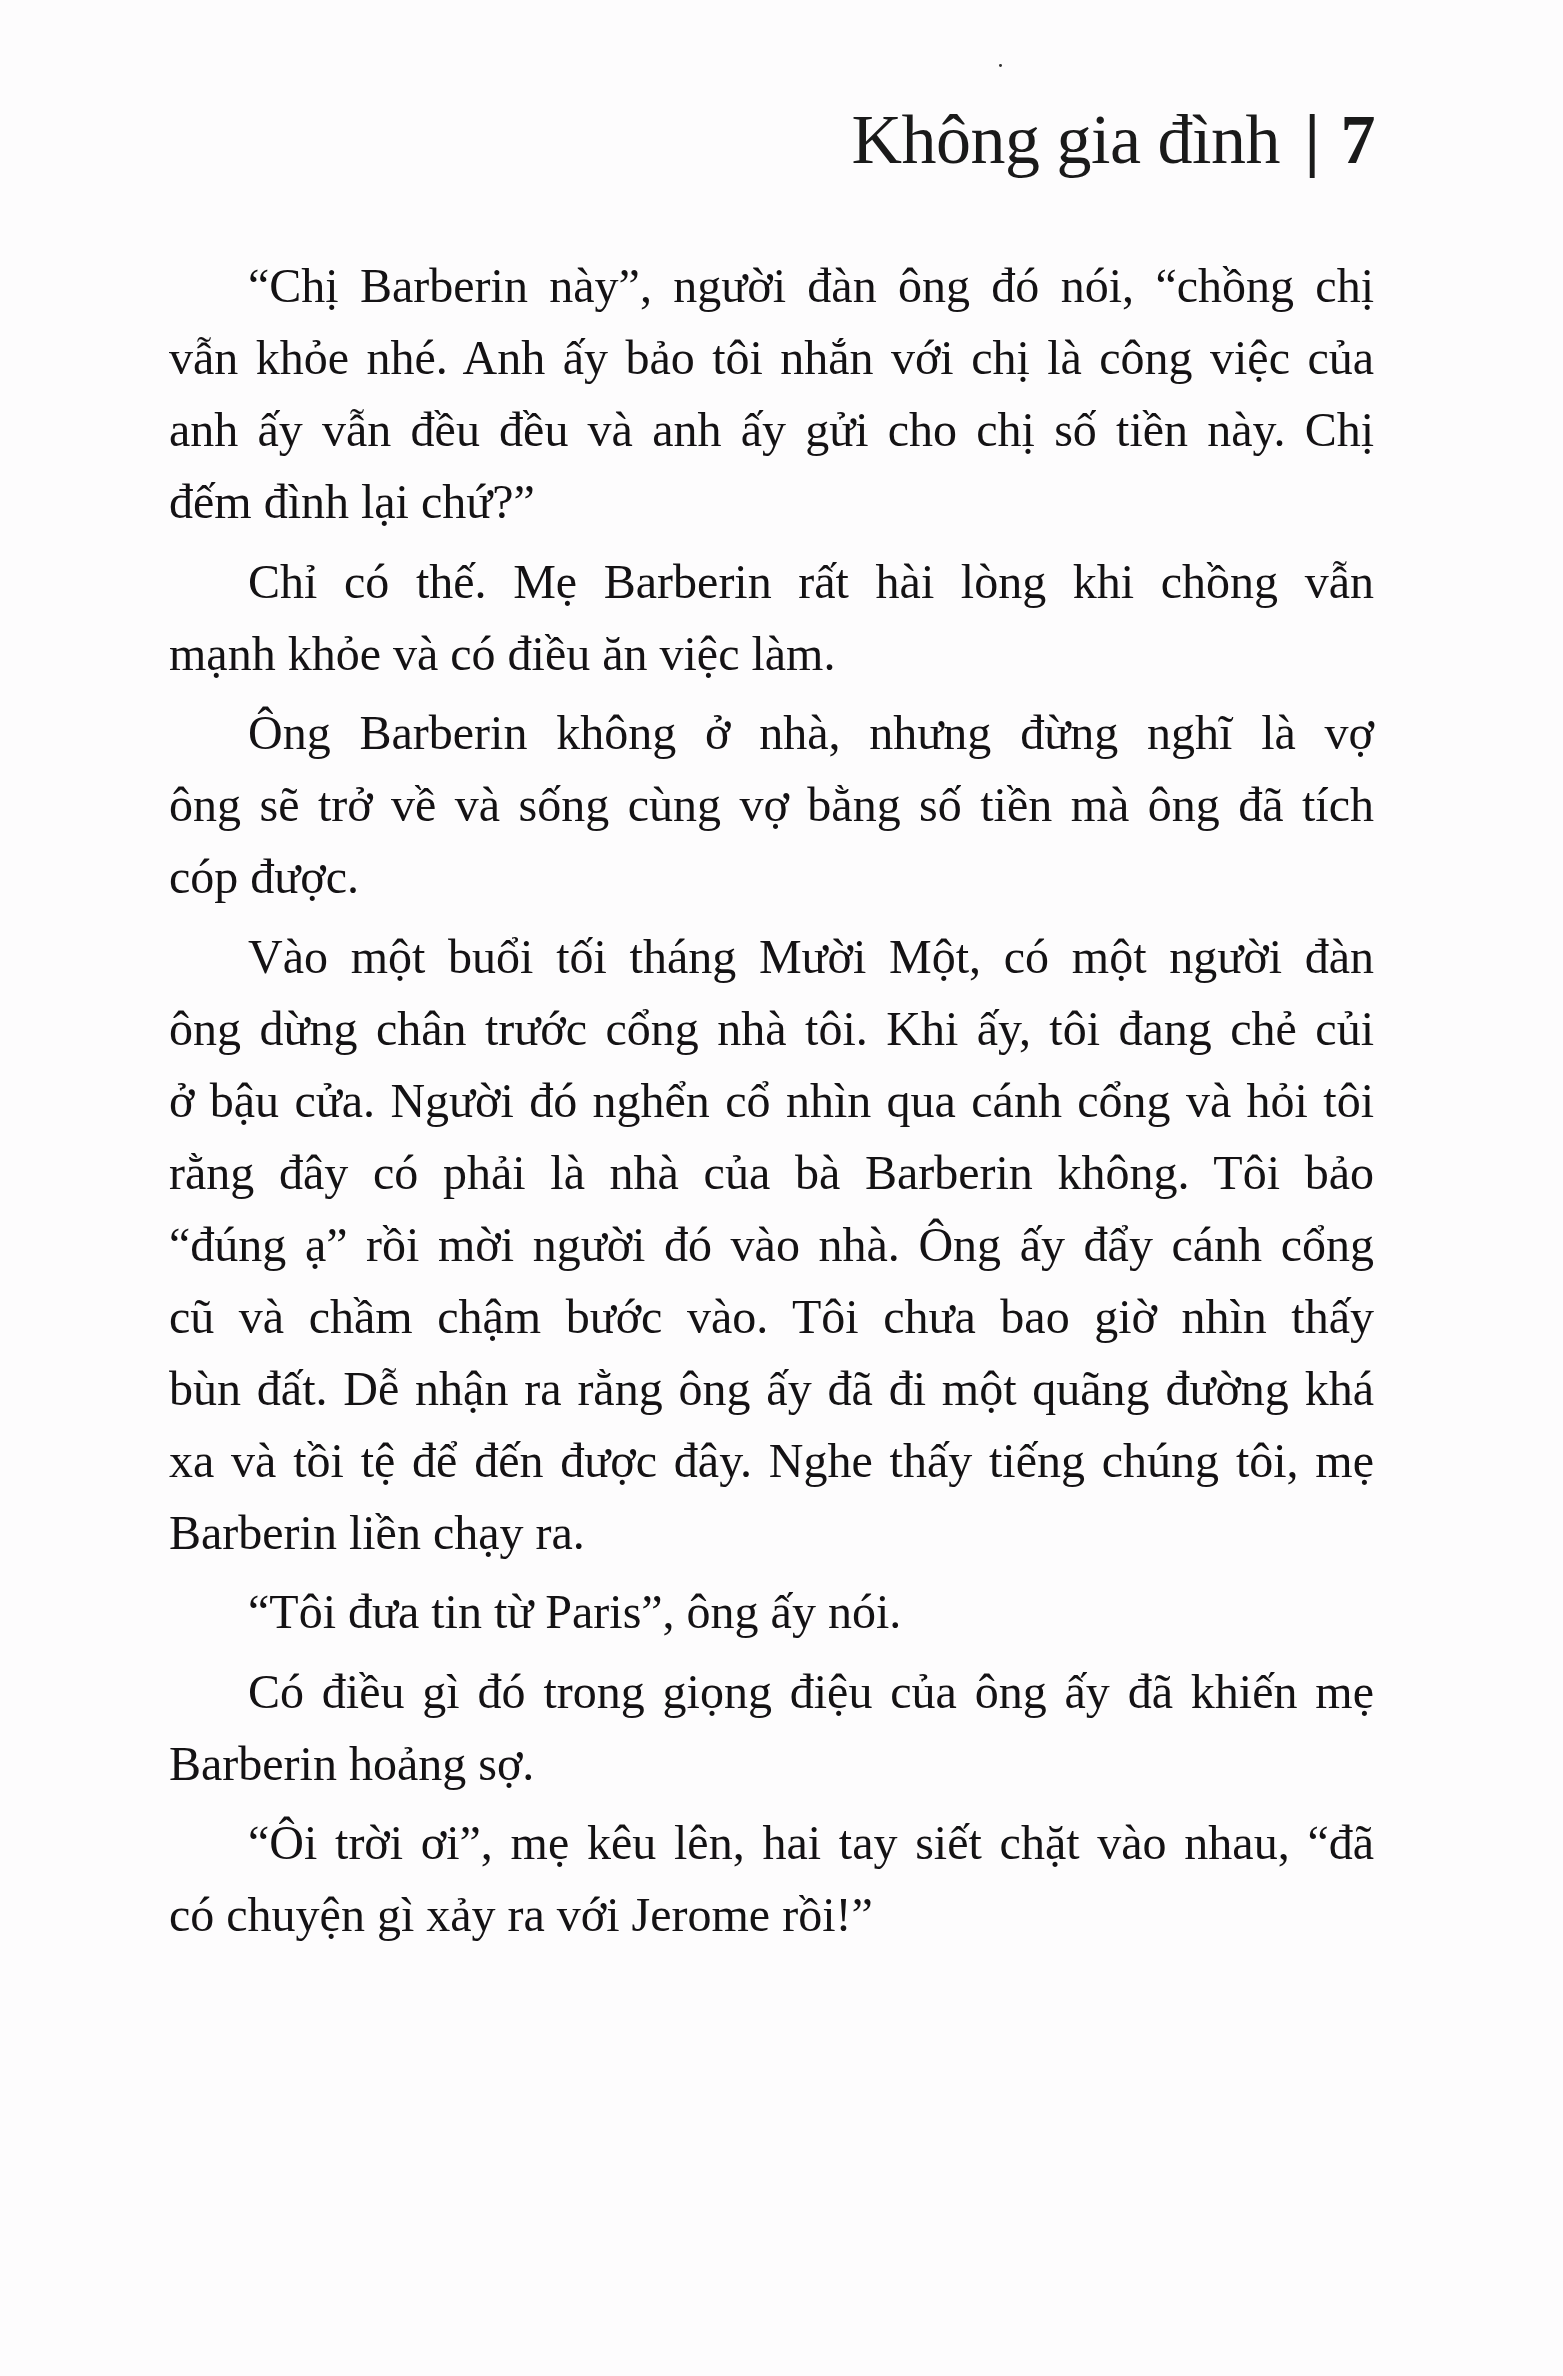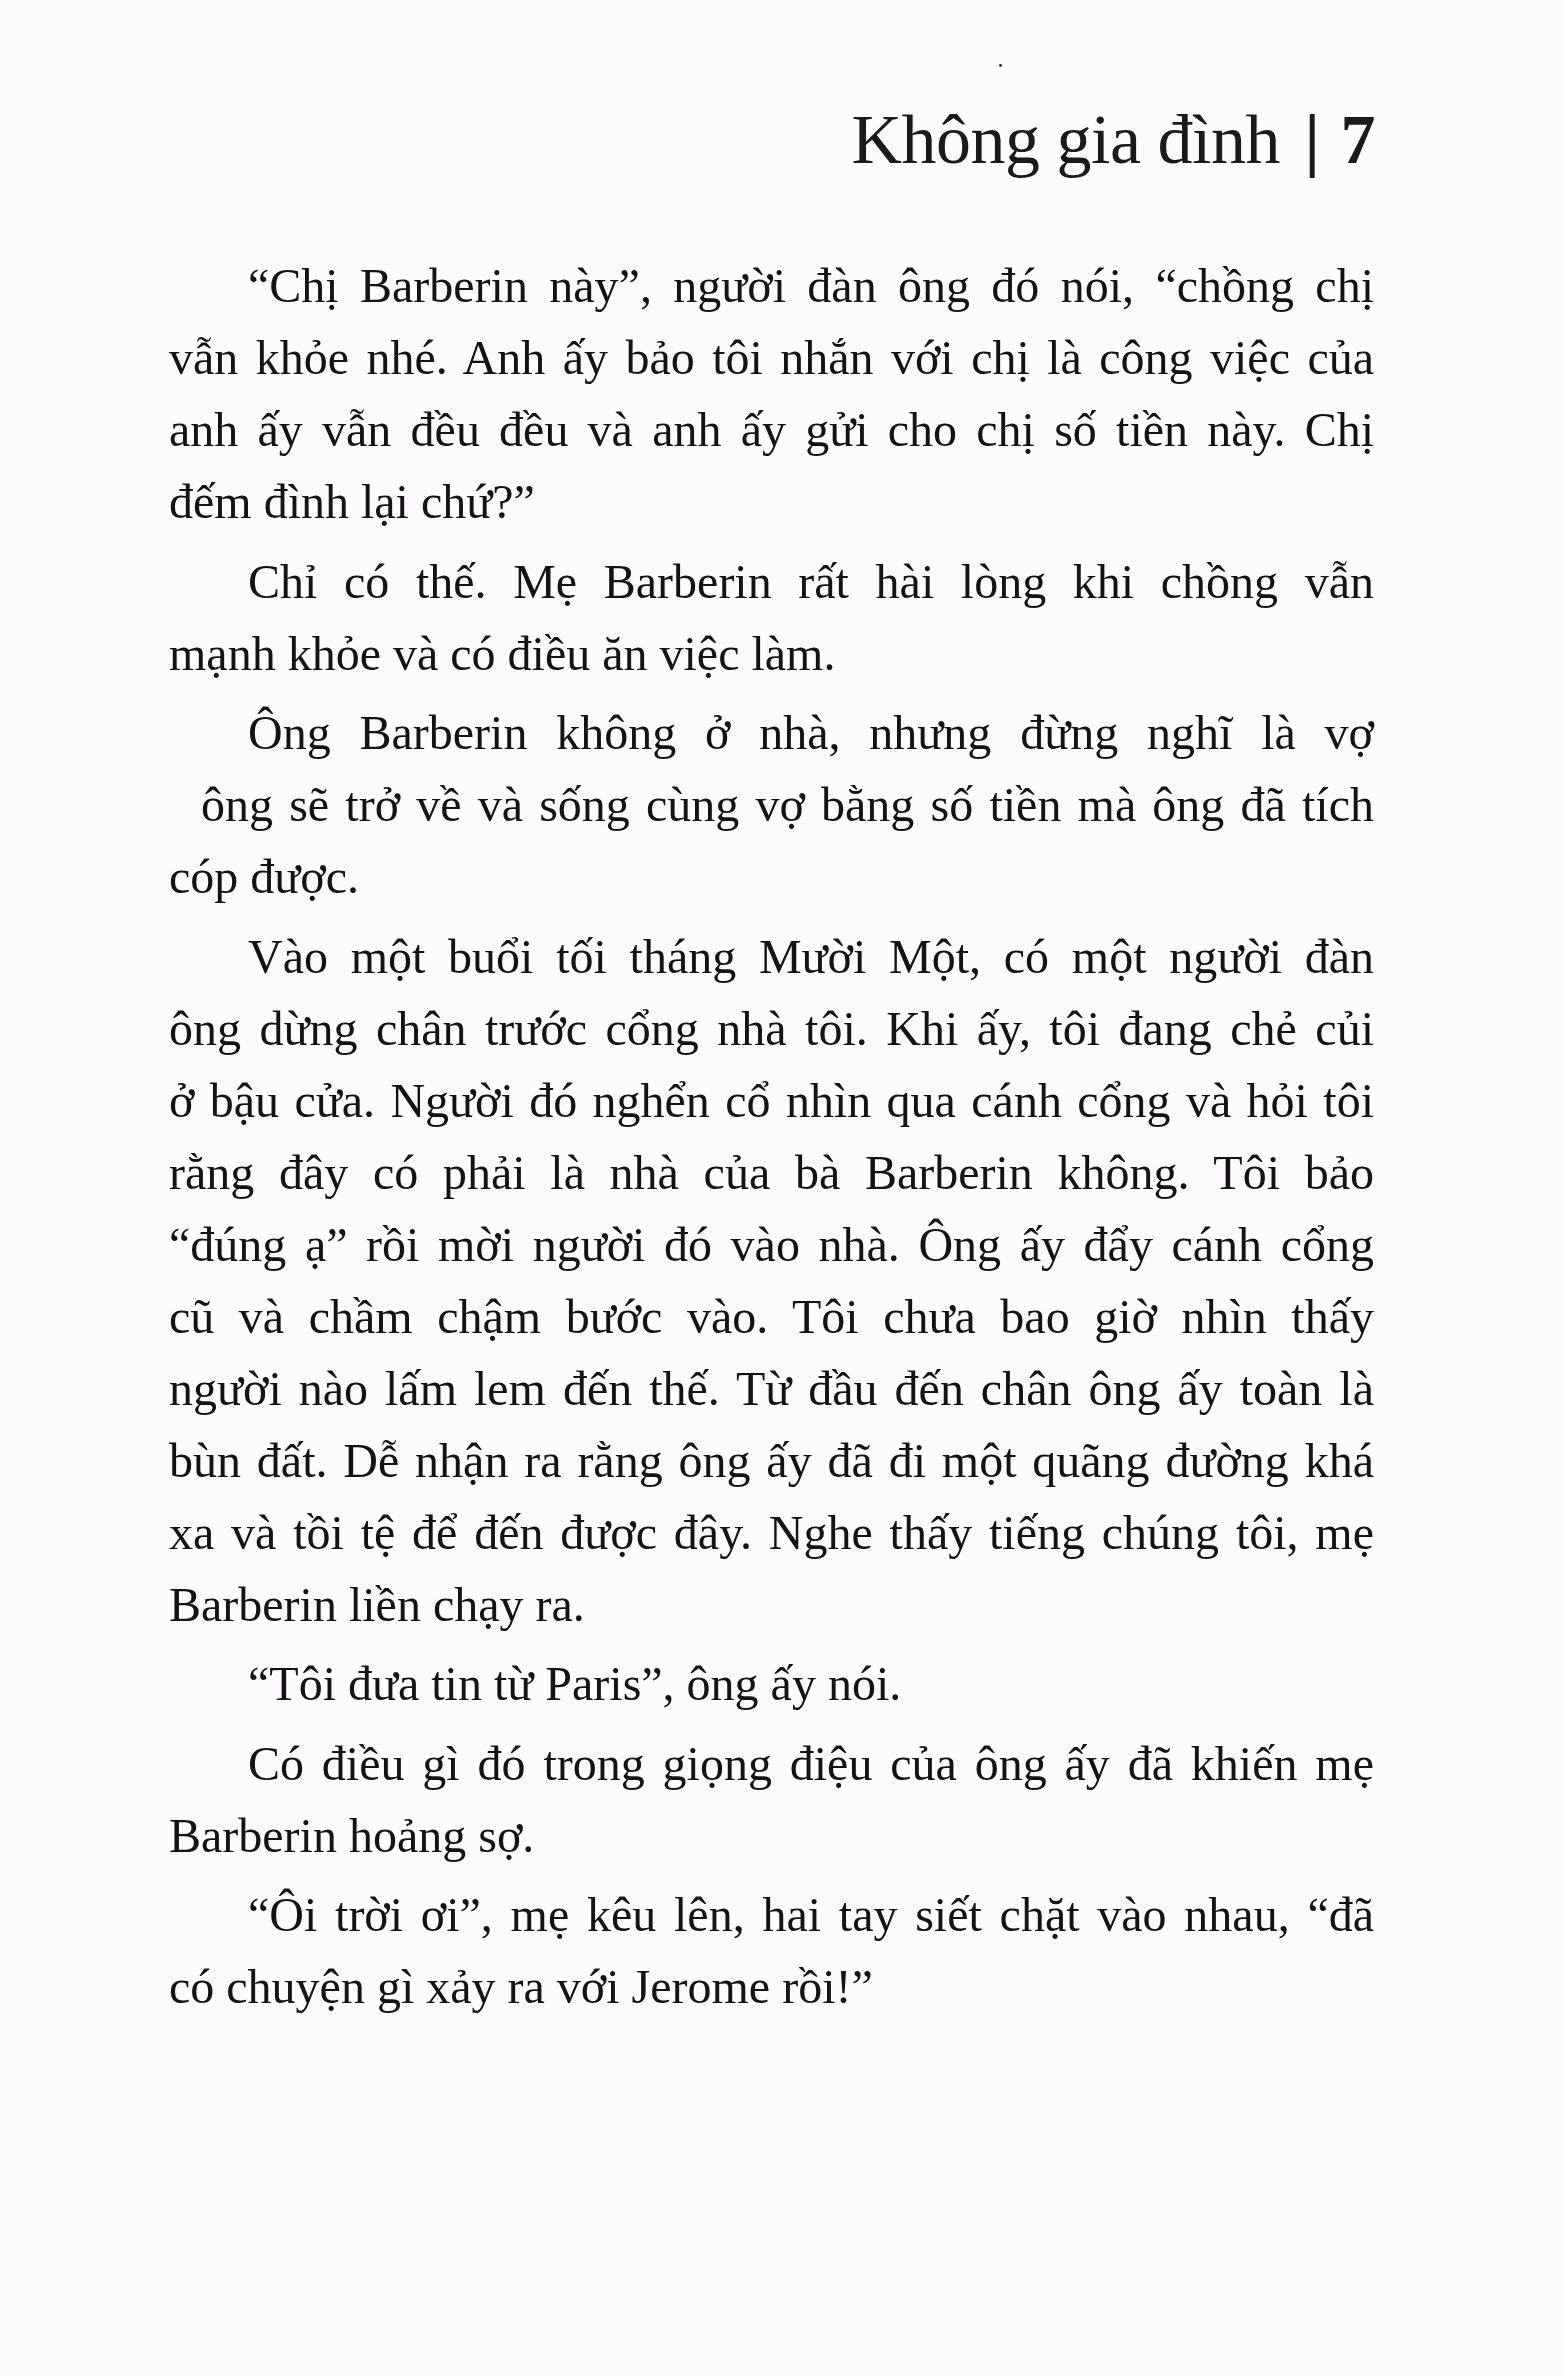--- a/index.html
+++ b/index.html
@@ -51,32 +51,31 @@
     <span class="line last" style="white-space: normal;">đếm đình lại chứ?”</span>
   </div>
 
   <div class="para">
     <span class="line first" style="white-space: normal;">Chỉ có thế. Mẹ Barberin rất hài lòng khi chồng vẫn</span>
     <span class="line last" style="white-space: normal;">mạnh khỏe và có điều ăn việc làm.</span>
   </div>
 
   <div class="para">
     <span class="line first" style="white-space: normal;">Ông Barberin không ở nhà, nhưng đừng nghĩ là vợ</span>
-    <span class="line" style="white-space: normal; margin-left: 32px;">ông sẽ trở về và sống cùng vợ bằng số tiền mà ông đã tích</span>
+    <span class="line" style="white-space: normal;">ông sẽ trở về và sống cùng vợ bằng số tiền mà ông đã tích</span>
     <span class="line last" style="white-space: normal;">cóp được.</span>
   </div>
 
   <div class="para">
     <span class="line first" style="white-space: normal;">Vào một buổi tối tháng Mười Một, có một người đàn</span>
     <span class="line" style="white-space: normal;">ông dừng chân trước cổng nhà tôi. Khi ấy, tôi đang chẻ củi</span>
     <span class="line" style="white-space: normal;">ở bậu cửa. Người đó nghển cổ nhìn qua cánh cổng và hỏi tôi</span>
     <span class="line" style="white-space: normal;">rằng đây có phải là nhà của bà Barberin không. Tôi bảo</span>
     <span class="line" style="white-space: normal;">“đúng ạ” rồi mời người đó vào nhà. Ông ấy đẩy cánh cổng</span>
     <span class="line" style="white-space: normal;">cũ và chầm chậm bước vào. Tôi chưa bao giờ nhìn thấy</span>
-    <span class="line" style="white-space: normal;">người nào lấm lem đến thế. Từ đầu đến chân ông ấy toàn là</span>
     <span class="line" style="white-space: normal;">bùn đất. Dễ nhận ra rằng ông ấy đã đi một quãng đường khá</span>
     <span class="line" style="white-space: normal;">xa và tồi tệ để đến được đây. Nghe thấy tiếng chúng tôi, mẹ</span>
     <span class="line last" style="white-space: normal;">Barberin liền chạy ra.</span>
   </div>
 
   <div class="para">
     <span class="line first last" style="white-space: normal;">“Tôi đưa tin từ Paris”, ông ấy nói.</span>
   </div>
 
   <div class="para">

